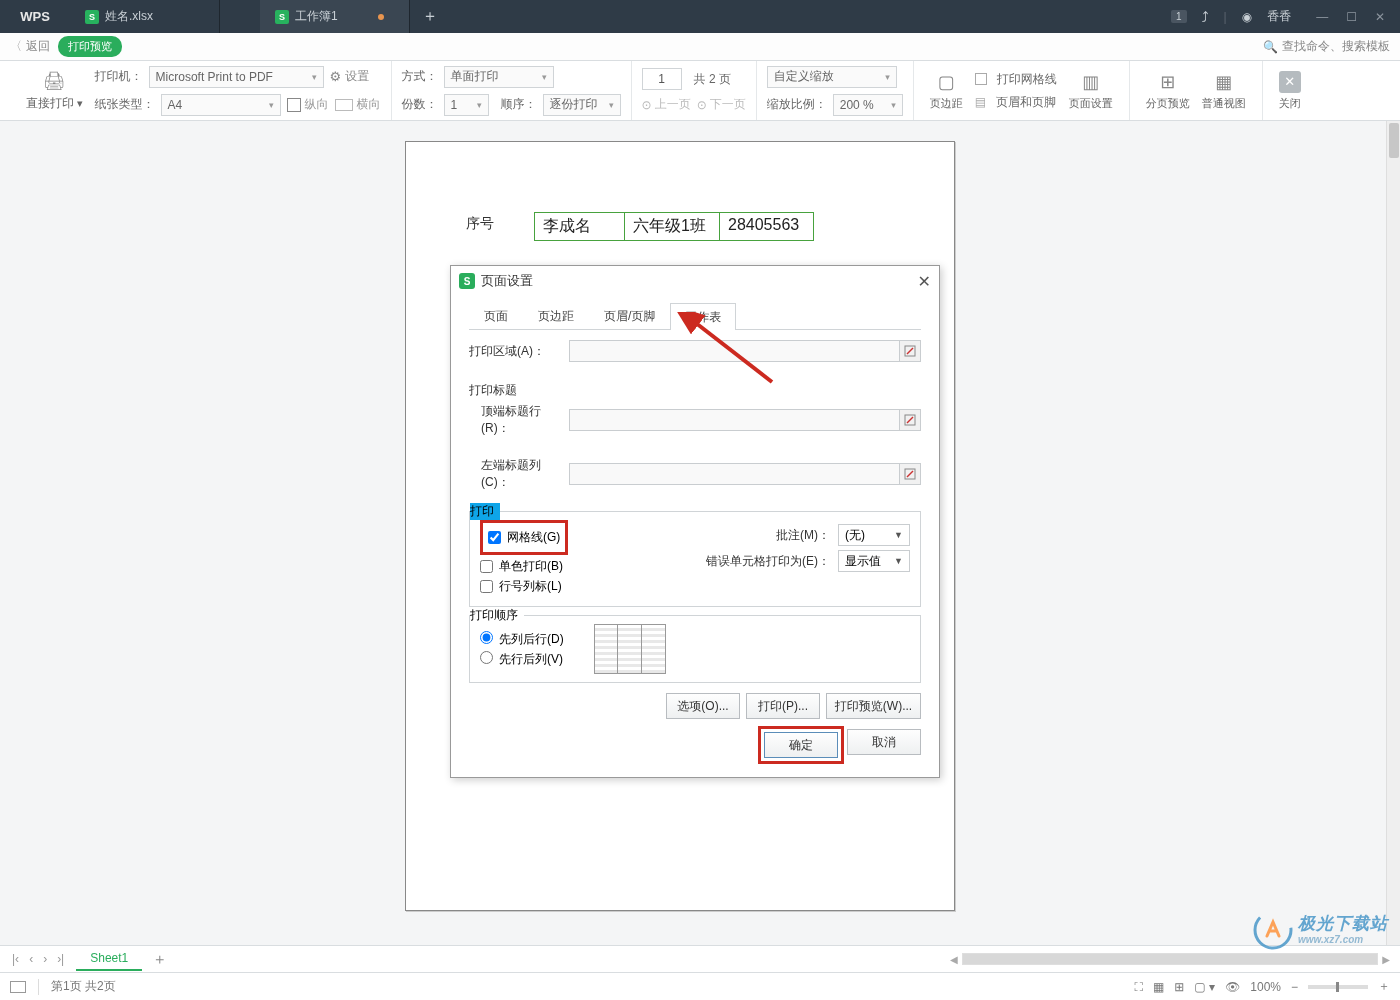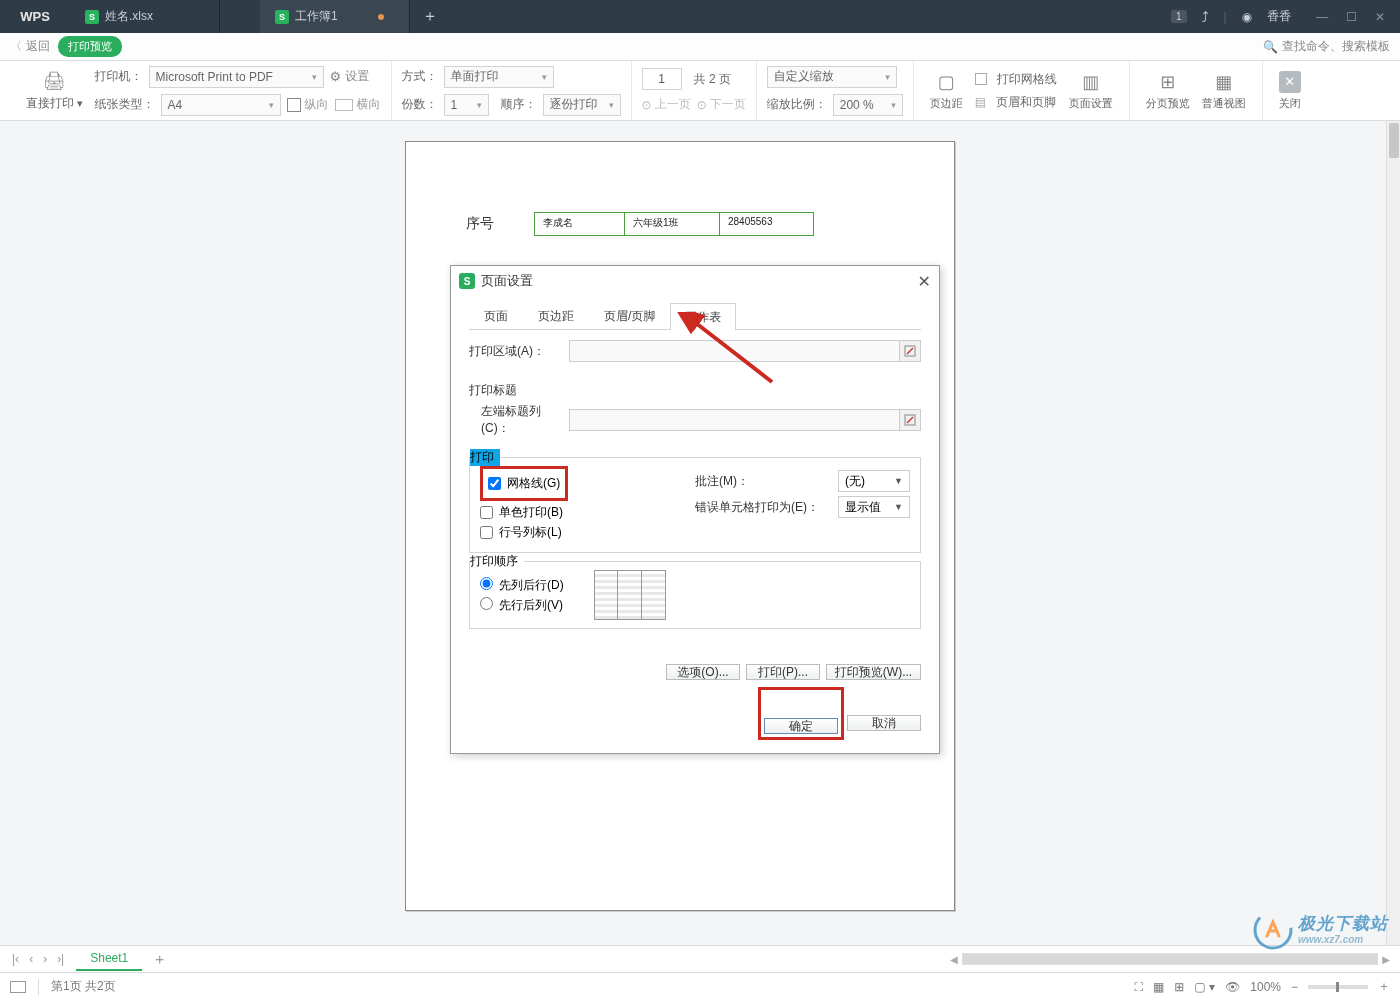--- a/index.html
+++ b/index.html
@@ -45,21 +45,21 @@
 .nav-btn { display: flex; align-items: center; gap: 3px; color: #bbb; }
 .close-box { width: 22px; height: 22px; background: #b5bbbf; color: #fff; display: flex; align-items: center; justify-content: center; border-radius: 3px; font-size:13px;}
 .cb { width:12px; height:12px; border:1px solid #aaa; display:inline-block; margin-right:4px; vertical-align:middle; background:#fff;}
 
 
 .workspace { position: absolute; top: 121px; left: 0; right: 0; bottom: 55px; background: #f4f5f6; }
 .page { position: absolute; left: 405px; top: 20px; width: 550px; height: 770px; background: #fff; border: 1px solid #888; box-shadow: 1px 1px 0 #ccc; }
 .page-content { padding: 70px 60px; }
 .data-row { display: flex; }
 .data-row .rowhead { width: 68px; color: #333; font-size:14px; padding: 3px 0; }
-.cell { border: 1px solid #48a23e; padding: 3px 8px; font-size: 10px; color:#222; }
+.cell { border: 1px solid #48a23e; padding: 3px 8px; font-size: 16px; color:#222; }
 .cell.c1 { width: 90px; border-right: none; }
 .cell.c2 { width: 95px; border-right: none; }
 .cell.c3 { width: 95px; }
 
 .scrollbar-v { position: absolute; right: 0; top: 0; width: 14px; height: 100%; background: #efefef; border-left: 1px solid #dedede;}
 .scrollbar-v .thumb { position:absolute; top:2px; left:2px; width:10px; height:35px; background:#c7c7c7; border-radius:2px;}
 
 
 .dialog { position: absolute; left: 450px; top: 265px; width: 490px; background: #fff; border: 1px solid #999; box-shadow: 2px 2px 8px rgba(0,0,0,0.2); }
 .dialog-title { height: 30px; display: flex; align-items: center; padding: 0 8px; }
@@ -80,30 +80,30 @@
 .section-label { color: #333; margin: 6px 0 4px 0; }
 .fieldarea { position: relative; border: 1px solid #d0d4d7; border-top: none; padding: 8px 10px; margin-bottom: 8px; }
 .fieldarea::before { content: attr(data-legend); position: absolute; top: -8px; left: -1px; background: #fff; padding-right: 6px; color: #333; }
 .fieldarea-top { border-top: 1px solid #d0d4d7; }
 .checkline { display: flex; align-items: center; margin: 3px 0; }
 .checkline input { margin-right: 6px; }
 .highlight-red { border: 3px solid #cc2a20; padding: 3px 5px; display: inline-block; }
 .two-col { display: flex; }
 .two-col .col { flex: 1; }
 .sel-row { display: flex; align-items: center; margin: 4px 0; gap: 8px; }
-.sel-row .sl { width: 135px; text-align: left; color: #333; }
+.sel-row .sl { width: 135px; text-align: right; color: #333; }
 .ddrop { flex: 1; height: 22px; border: 1px solid #c9cdd0; display: flex; align-items: center; padding: 0 6px; background: #fff; }
 .ddrop .arr { margin-left: auto; color: #555; font-size: 9px; }
 .radio-line { display: flex; align-items: flex-start; margin: 3px 0; }
 .radio-line input { margin-right: 6px; }
 .order-preview { width: 72px; height: 50px; border: 1px solid #999; margin-left: 30px; display:inline-flex;}
 .order-preview .op-col { flex:1; border-right:1px solid #999; background: repeating-linear-gradient(0deg,#e8e8e8,#e8e8e8 3px,#fff 3px,#fff 6px);}
 .order-preview .op-col:last-child{border-right:none;}
 .btn-row { display: flex; justify-content: flex-end; gap: 6px; margin-top: 10px; }
-.dbtn { min-width: 74px; height: 16px; border: 1px solid #b8bcc0; background: linear-gradient(#fefefe,#eef0f1); color: #333; display:flex; align-items:center; justify-content:center;margin-top:25px;}
+.dbtn { min-width: 74px; height: 26px; border: 1px solid #b8bcc0; background: linear-gradient(#fefefe,#eef0f1); color: #333; display:flex; align-items:center; justify-content:center;}
 .dbtn.wide { min-width: 95px;}
 .dbtn.primary { border: 1px solid #5b8db9; }
 .highlight-red-btn { outline: 3px solid #cc2a20; padding: 3px; display: inline-block; }
 
 
 .arrow-annot { position: absolute; left: 677px; top: 312px; pointer-events: none; }
 .arrow-annot svg { width: 110px; height: 80px; }
 
 
 .sheet-tabs { position: absolute; left: 0; right: 0; bottom: 28px; height: 27px; background: #fff; border-top: 1px solid #d9dde0; display: flex; align-items: center; }
@@ -341,20 +341,30 @@
         <span class="fl">打印区域(A)：</span>
         <input class="finp" style="">
         <div class="fbtn">
             <svg viewBox="0 0 12 12">
               <rect x="1" y="1" width="10" height="10" fill="none" stroke="#888"></rect>
               <path d="M3 9 L9 3" stroke="#c33" stroke-width="1.5"></path>
             </svg>
           </div>
       </div>
       <div class="section-label">打印标题</div>
+      <div class="form-row">
+        <span class="fl indent">顶端标题行(R)：</span>
+        <input class="finp" style="">
+        <div class="fbtn">
+            <svg viewBox="0 0 12 12">
+              <rect x="1" y="1" width="10" height="10" fill="none" stroke="#888"></rect>
+              <path d="M3 9 L9 3" stroke="#c33" stroke-width="1.5"></path>
+            </svg>
+          </div>
+      </div>
       <div class="form-row">
         <span class="fl indent">左端标题列(C)：</span>
         <input class="finp" style="">
         <div class="fbtn">
             <svg viewBox="0 0 12 12">
               <rect x="1" y="1" width="10" height="10" fill="none" stroke="#888"></rect>
               <path d="M3 9 L9 3" stroke="#c33" stroke-width="1.5"></path>
             </svg>
           </div>
       </div>

